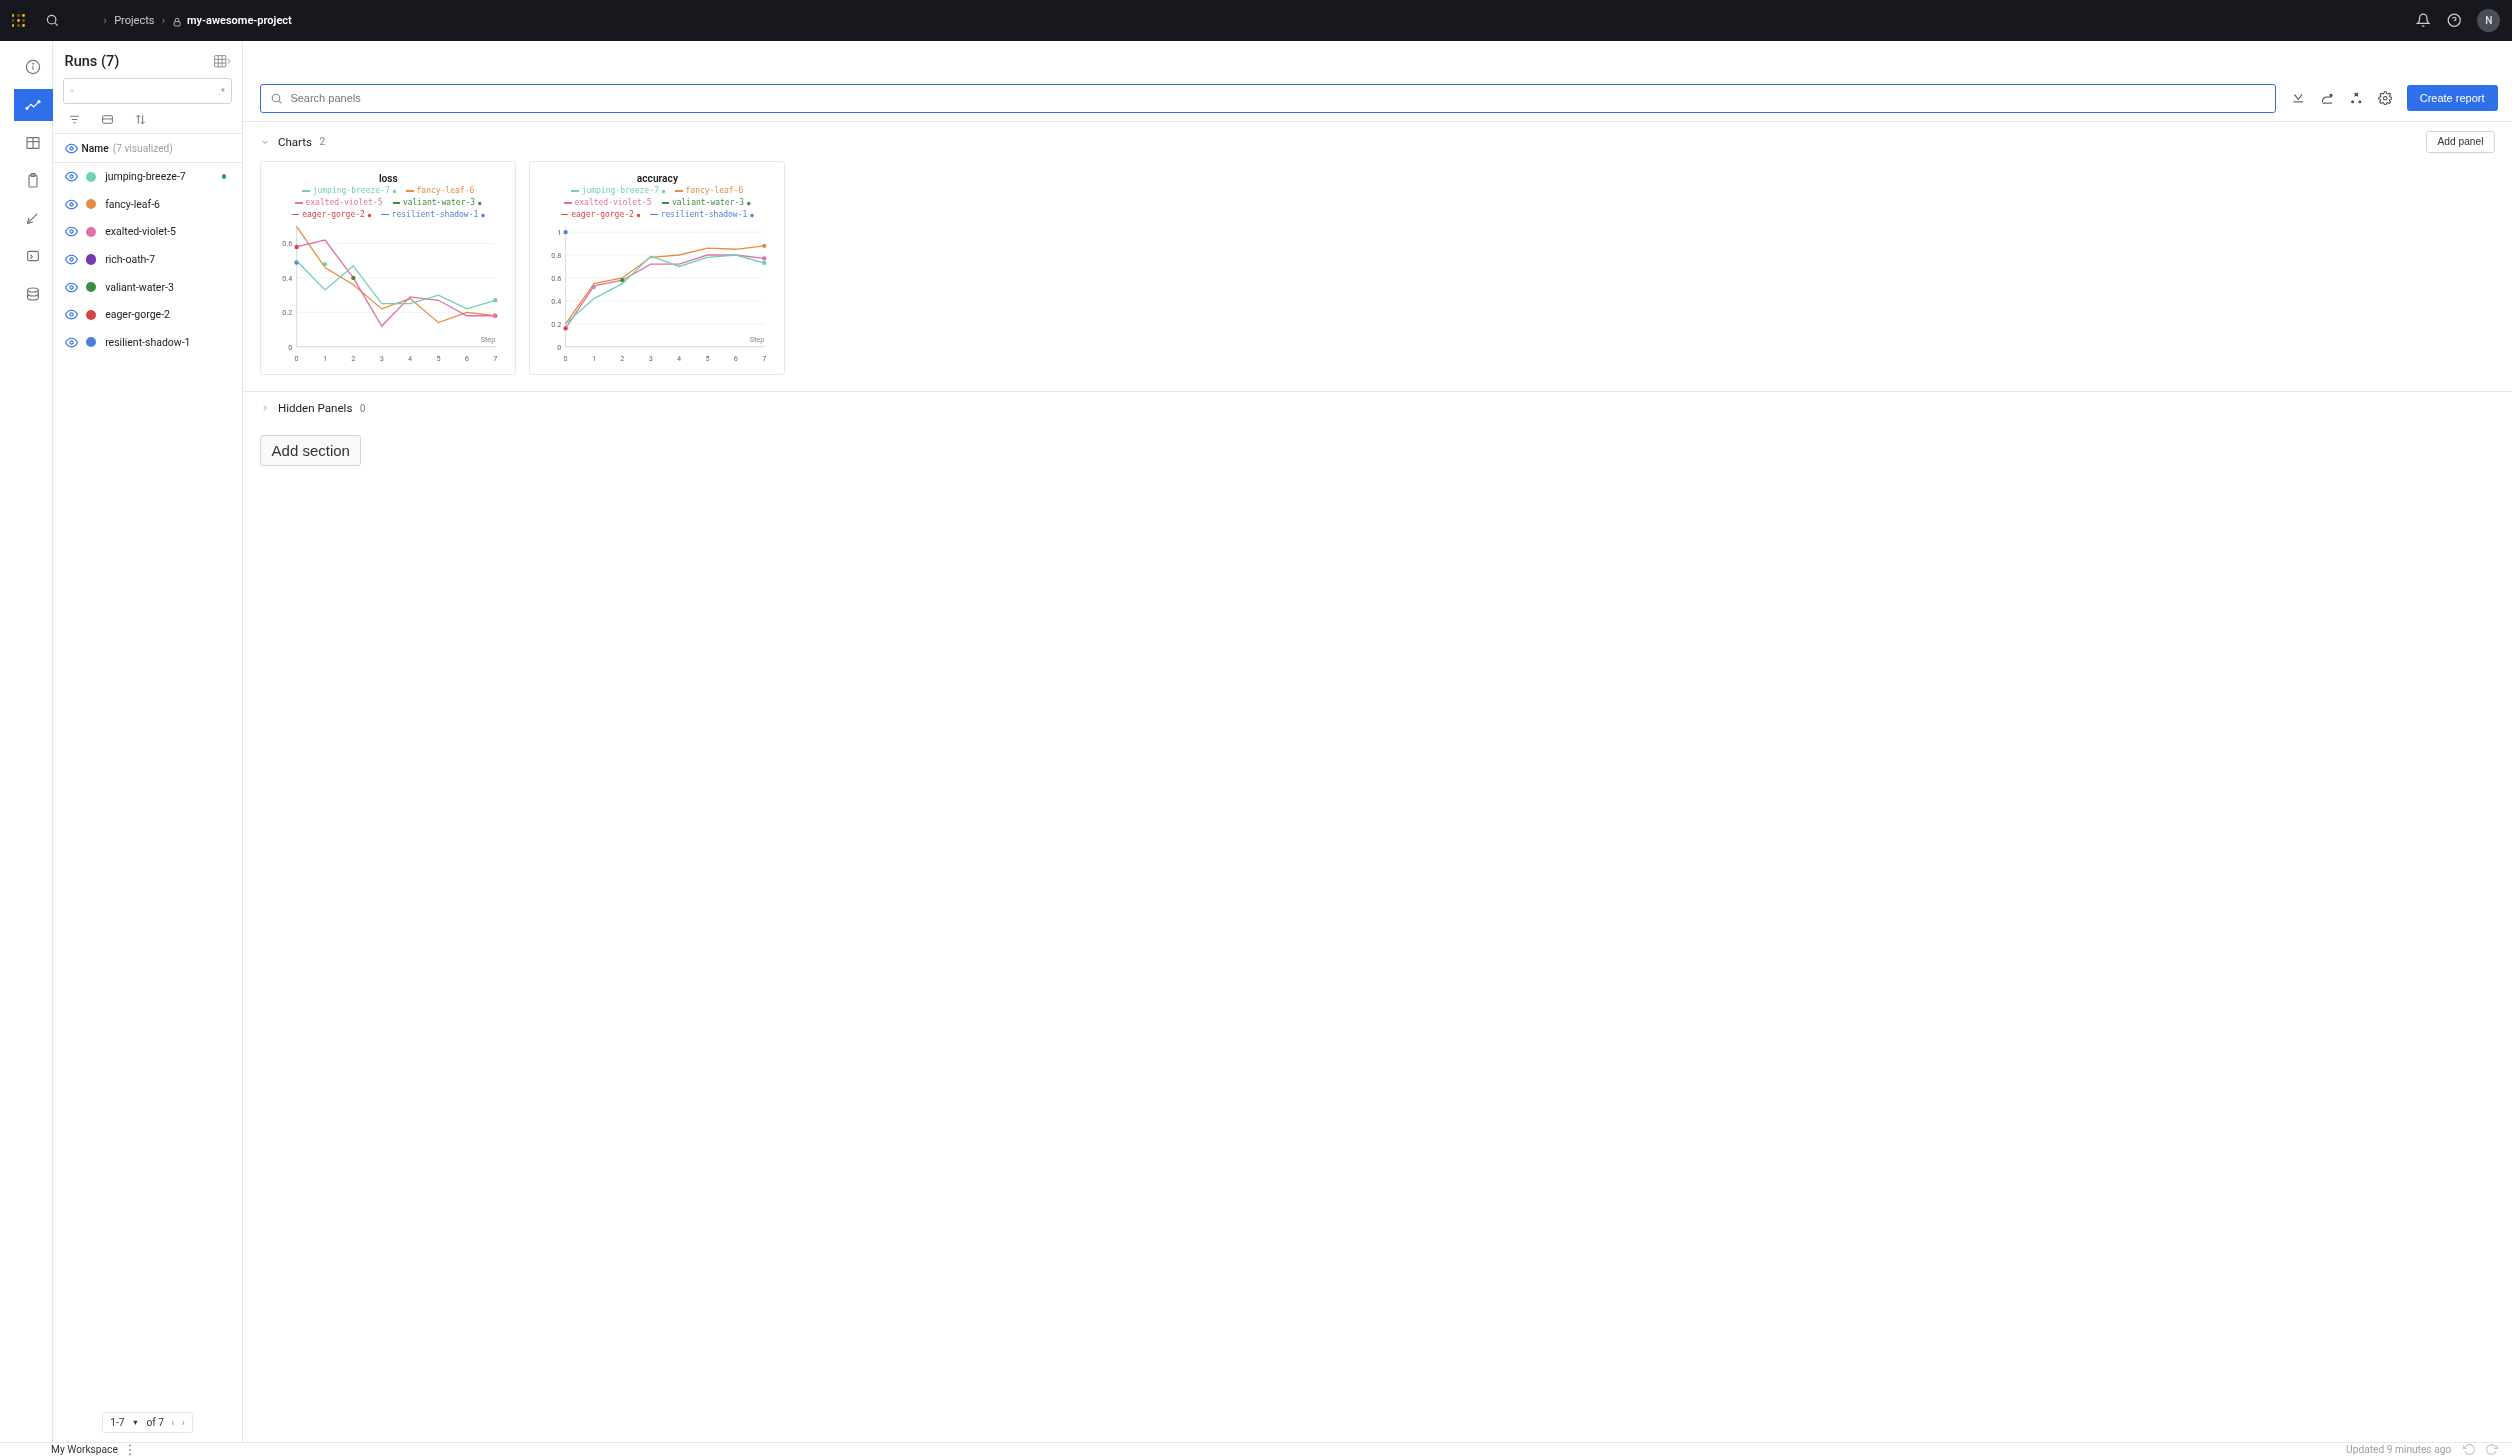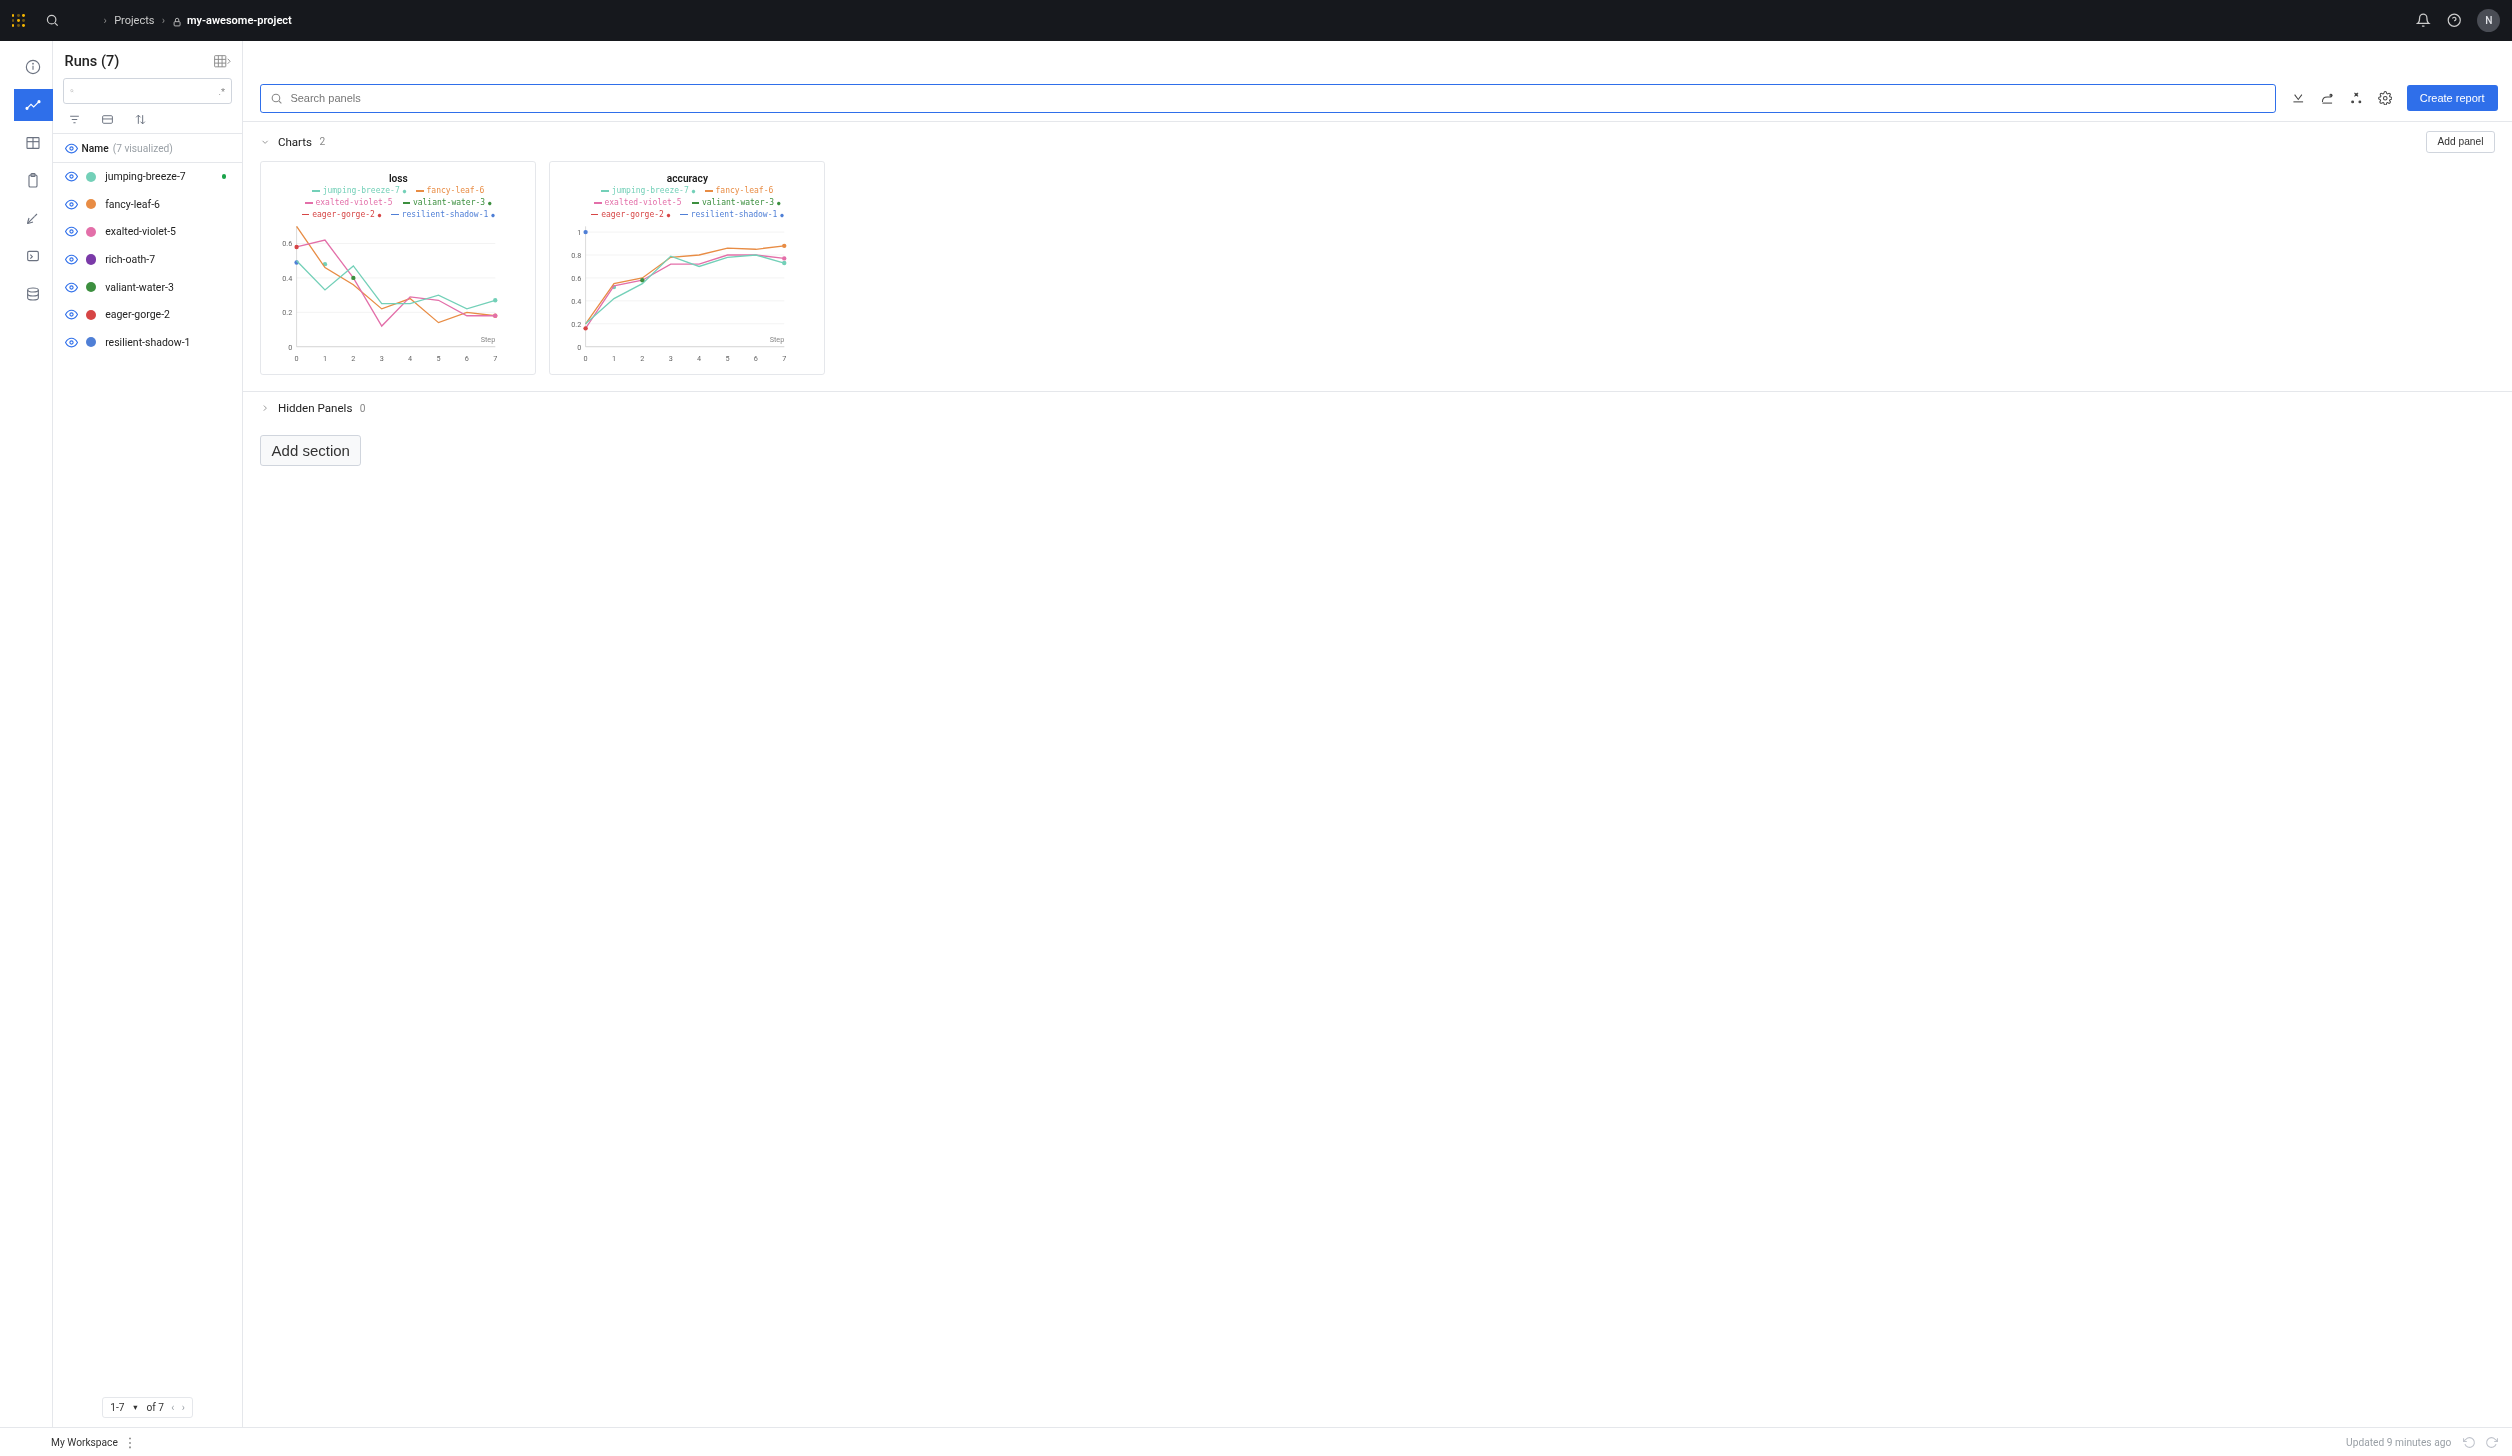--- a/index.html
+++ b/index.html
@@ -54,31 +54,31 @@
 .panel-search input{border:none;outline:none;flex:1;font-size:11px;}
 .main-top .tico{width:14.5px;height:14.5px;color:#444;}
 .create-btn { background:#2f6fea;color:#fff;border:none;border-radius:2.9px;padding:7.3px 13px;font-size:11px;cursor:pointer;}
 .section { border-top:0.7px solid #e5e7eb; }
 .section-head { display:flex;align-items:center;gap:7.3px;padding:8.7px 17.4px; }
 .section-head .chev{color:#888;width:10.2px;height:10.2px;}
 .section-head .title{font-size:11.6px;color:#222;}
 .section-head .count{color:#888;font-size:10.2px;}
 .add-panel{margin-left:auto;border:0.7px solid #d0d5dd;background:#fff;border-radius:2.9px;padding:4.4px 10.2px;font-size:10.2px;color:#333;cursor:pointer;}
 .charts-body{display:flex;gap:13px;padding:0 17.4px 16px 17.4px;}
-.chart-card{border:0.7px solid #e5e7eb;border-radius:2.9px;width:276px;padding:10.2px 8.7px 7.3px 8.7px;}
+.chart-card{border:0.7px solid #e5e7eb;border-radius:2.9px;width:256px;padding:10.2px 8.7px 7.3px 8.7px;}
 .chart-title{text-align:center;font-weight:600;font-size:10.2px;margin-bottom:2.9px;}
 .legend{display:flex;flex-wrap:wrap;justify-content:center;gap:2.9px 10.2px;font-family:ui-monospace,Menlo,monospace;font-size:8px;margin-bottom:2.9px;}
 .legend span{display:inline-flex;align-items:center;gap:2.9px;}
 .legend .sw{width:7.3px;height:1.5px;background:currentColor;display:inline-block;}
 .plot{position:relative;}
 .plot svg{display:block;}
 .add-section{margin:11.6px 17.4px;border:0.7px solid #d0d5dd;background:#f8f9fa;border-radius:2.9px;padding:5.8px 10.2px;font-size:15px;color:#333;cursor:pointer;width:fit-content;}
 
 
-.footer{height:29px;border-top:0.7px solid #e5e7eb;display:flex;align-items:center;padding:0 14.5px 0 51px;font-size:10.2px;color:#333;}
+.footer{height:14px;border-top:0.7px solid #e5e7eb;display:flex;align-items:center;padding:0 14.5px 0 51px;font-size:10.2px;color:#333;}
 .footer .upd{margin-left:auto;color:#9aa0a6;margin-right:11.6px;}
 .footer .redo{color:#c0c4cc;display:flex;gap:8.7px;}
 .footer .redo svg{width:13px;height:13px;}
 </style>
 </head>
 <body>
 
 <div class="app">
 
   <div class="topbar">

